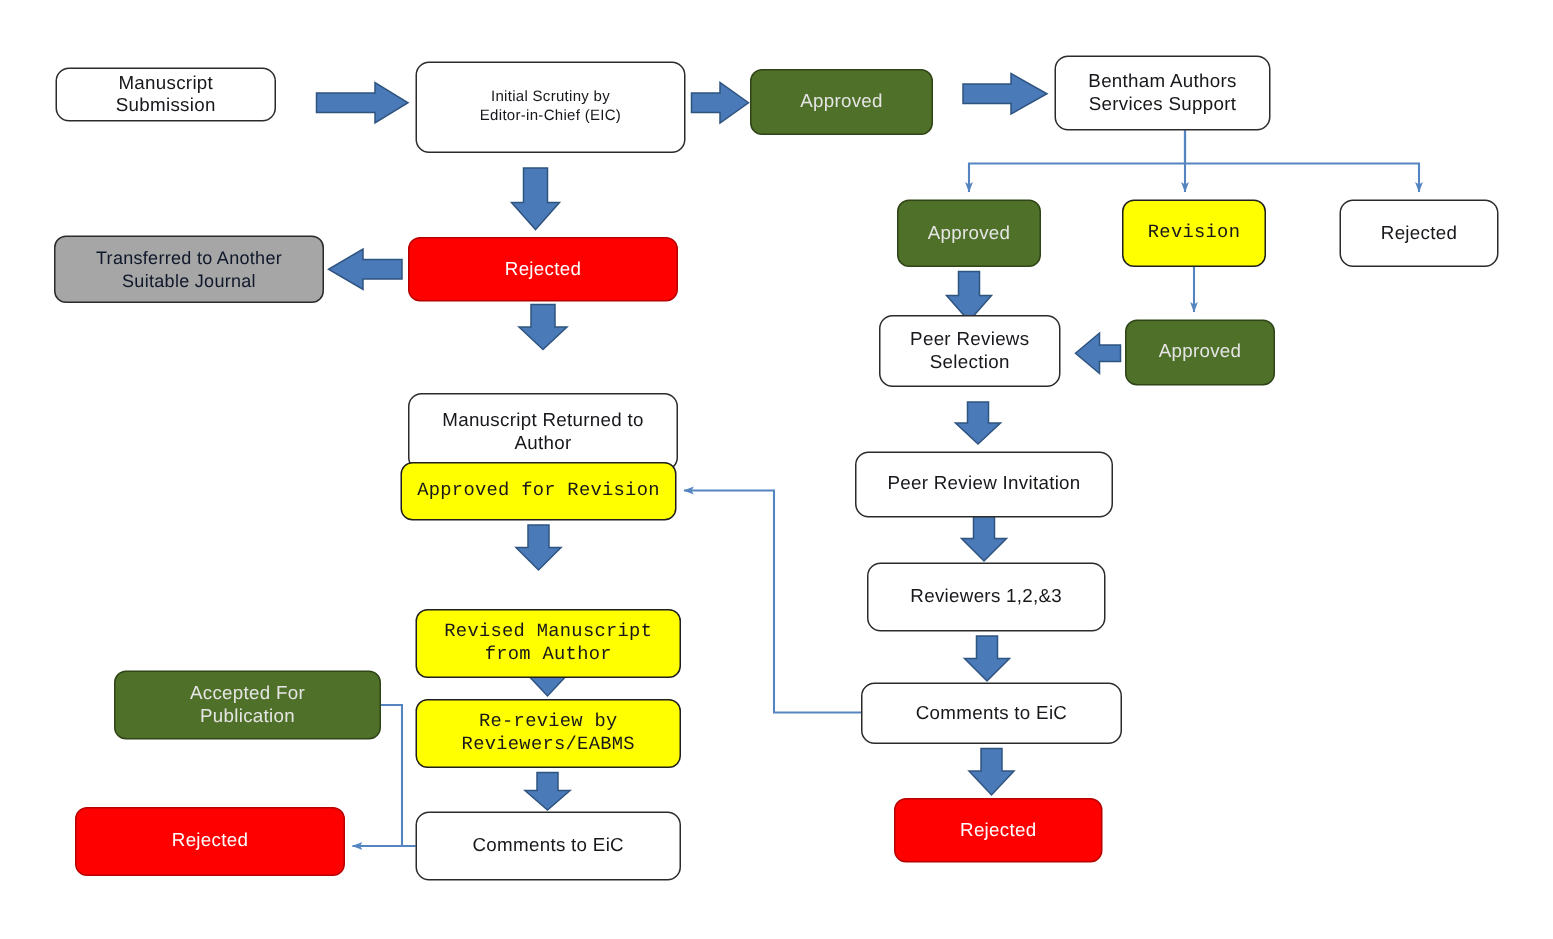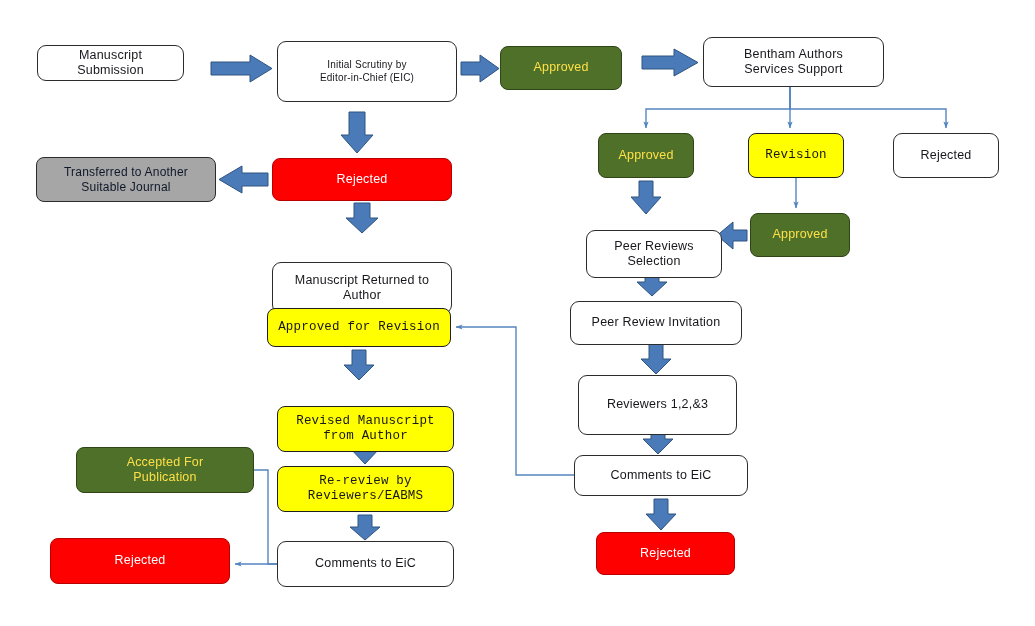--- a/index.html
+++ b/index.html
@@ -34,21 +34,21 @@
   }
   .node.plain {
     background: #ffffff;
     border-color: #2b2b2b;
     color: #17171c;
     border-radius: 9px;
   }
   .node.green {
     background: #4f7028;
     border-color: #2f4417;
-    color: #fde047;
+    color: #e5e5e5;
     border-radius: 8px;
   }
   .node.yellow {
     background: #ffff00;
     border-color: #1f1f1f;
     color: #17171c;
     border-radius: 8px;
     font-family: Liberation Mono, monospace;
   }
   .node.red {
@@ -150,35 +150,35 @@
 
     <path class="blockarrow" d="M358,515 L372,515 L372,527 L380,527 L365,540 L350,527 L358,527 Z"></path>
   </svg>
 
   <div id="nodes">
       <div class="node plain" style="left: 37px; top: 45px; width: 147px; height: 36px; font-size: 12.5px; text-align: center;">Manuscript
 Submission</div>
       <div class="node plain" style="left: 277px; top: 41px; width: 180px; height: 61px; font-size: 10px;">Initial Scrutiny by
 Editor-in-Chief  (EIC)</div>
       <div class="node green" style="left: 500px; top: 46px; width: 122px; height: 44px; font-size: 12.5px;">Approved</div>
-      <div class="node plain" style="left: 703px; top: 37px; width: 181px; height: 50px; font-size: 12.5px;">Bentham Authors
+      <div class="node plain" style="left: 703px; top: 37px; width: 144px; height: 50px; font-size: 12.5px;">Bentham Authors
 Services  Support</div>
       <div class="node gray" style="left: 36px; top: 157px; width: 180px; height: 45px; font-size: 12px;">Transferred  to Another
 Suitable Journal</div>
       <div class="node red" style="left: 272px; top: 158px; width: 180px; height: 43px; font-size: 12.5px;">Rejected</div>
       <div class="node plain" style="left: 272px; top: 234px; width: 180px; height: 52px; font-size: 12.5px; margin-top: 28px;">Manuscript Returned to
 Author</div>
       <div class="node green" style="left: 598px; top: 133px; width: 96px; height: 45px; font-size: 12.5px;">Approved</div>
       <div class="node yellow" style="left: 748px; top: 133px; width: 96px; height: 45px; font-size: 12.5px;">Revision</div>
       <div class="node plain" style="left: 893px; top: 133px; width: 106px; height: 45px; font-size: 12.5px;">Rejected</div>
       <div class="node green" style="left: 750px; top: 213px; width: 100px; height: 44px; font-size: 12.5px;">Approved</div>
-      <div class="node plain" style="left: 586px; top: 230px; width: 136px; height: 48px; font-size: 12.5px;">Peer Reviews
+      <div class="node plain" style="left: 586px; top: 210px; width: 121px; height: 48px; font-size: 12.5px;">Peer Reviews
 Selection</div>
       <div class="node plain" style="left: 570px; top: 301px; width: 172px; height: 44px; font-size: 12.5px;">Peer Review Invitation</div>
-      <div class="node plain" style="left: 578px; top: 375px; width: 159px; height: 60px; font-size: 12.5px;">Reviewers  1,2,&amp;3</div>
+      <div class="node plain" style="left: 578px; top: 375px; width: 159px; height: 46px; font-size: 12.5px;">Reviewers  1,2,&amp;3</div>
       <div class="node plain" style="left: 574px; top: 455px; width: 174px; height: 41px; font-size: 12.5px;">Comments to EiC</div>
       <div class="node red" style="left: 596px; top: 532px; width: 139px; height: 43px; font-size: 12.5px;">Rejected</div>
       <div class="node yellow" style="left: 267px; top: 308px; width: 184px; height: 39px; font-size: 12.5px;">Approved  for Revision</div>
       <div class="node yellow" style="left: 277px; top: 381px; width: 177px; height: 46px; font-size: 12.5px; margin-top: 25px;">Revised  Manuscript
 from Author</div>
       <div class="node yellow" style="left: 277px; top: 466px; width: 177px; height: 46px; font-size: 12.5px;">Re-review  by
 Reviewers/EABMS</div>
       <div class="node plain" style="left: 277px; top: 541px; width: 177px; height: 46px; font-size: 12.5px;">Comments to EiC</div>
       <div class="node green" style="left: 52px; top: 447px; width: 178px; height: 46px; font-size: 12.5px; margin-left: 24px;">Accepted For
 Publication</div>

